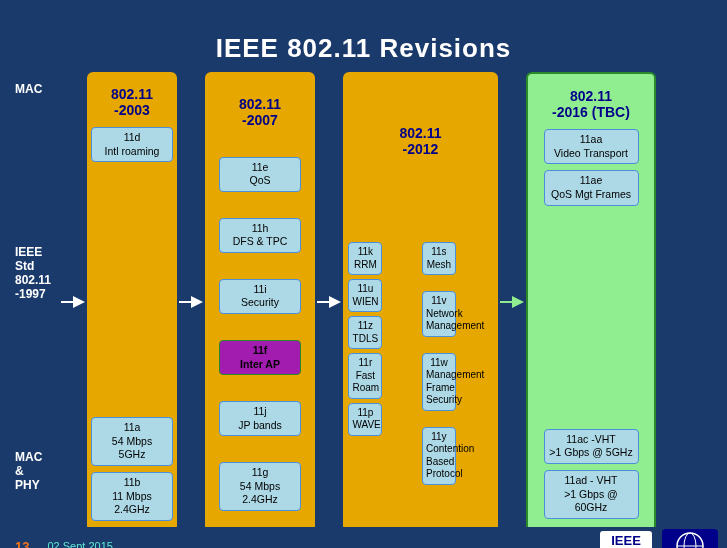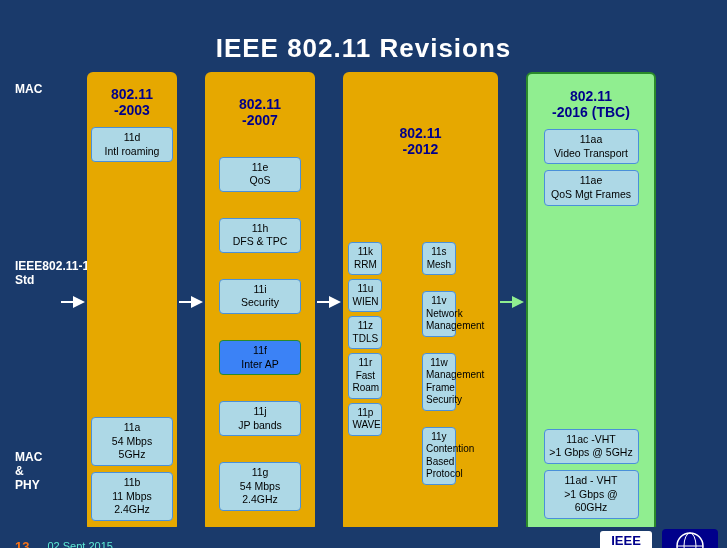--- a/index.html
+++ b/index.html
@@ -43,21 +43,21 @@
       padding: 0 0 0 4px;
       color: #fff;
       font-size: 12px;
       font-weight: bold;
       flex-shrink: 0;
     }
     .left-label-top { padding-top: 10px; }
     .left-label-bottom { padding-bottom: 40px; }
     .left-label-mid {
       display: flex;
-      flex-direction: row;
+      flex-direction: column;
       align-items: flex-start;
     }
     .col-block {
       background: #e6a800;
       border-radius: 6px;
       display: flex;
       flex-direction: column;
       align-items: center;
       justify-content: space-around;
       padding: 8px 4px;
@@ -78,22 +78,23 @@
       border-radius: 4px;
       text-align: center;
       font-size: 10.5px;
       color: #000;
       padding: 3px 4px;
       margin: 3px 0;
       width: 82px;
       line-height: 1.3;
     }
     .box.green {
-      background: #3b82f6;
+      background: #a21caf;
       border-color: #2a8a2a;
+      font-weight: bold;
     }
     .box.wider-box { width: 95px; }
     
     .arrow {
       display: flex;
       align-items: center;
       justify-content: center;
       width: 28px;
       flex-shrink: 0;
     }

